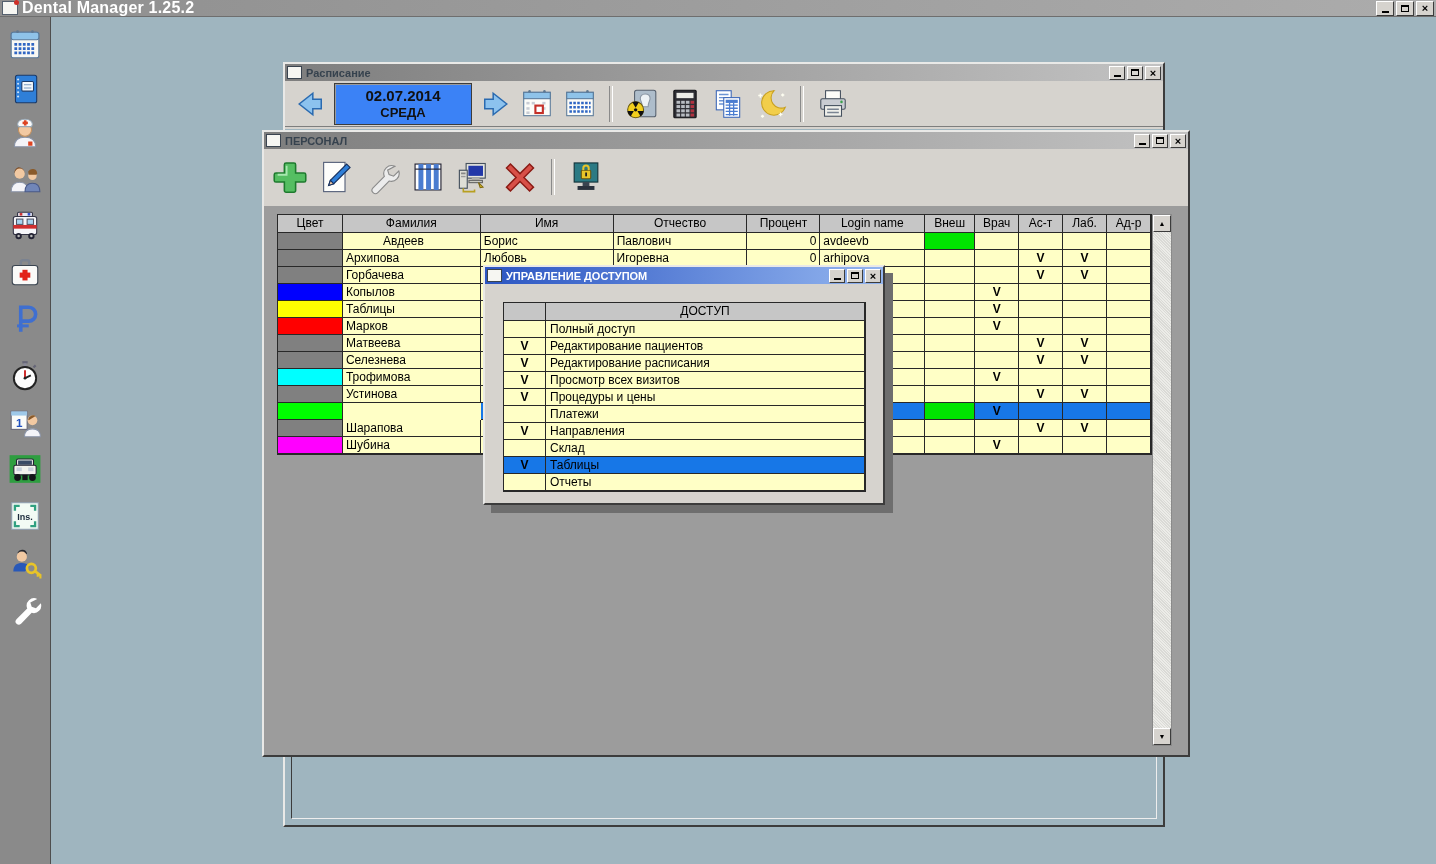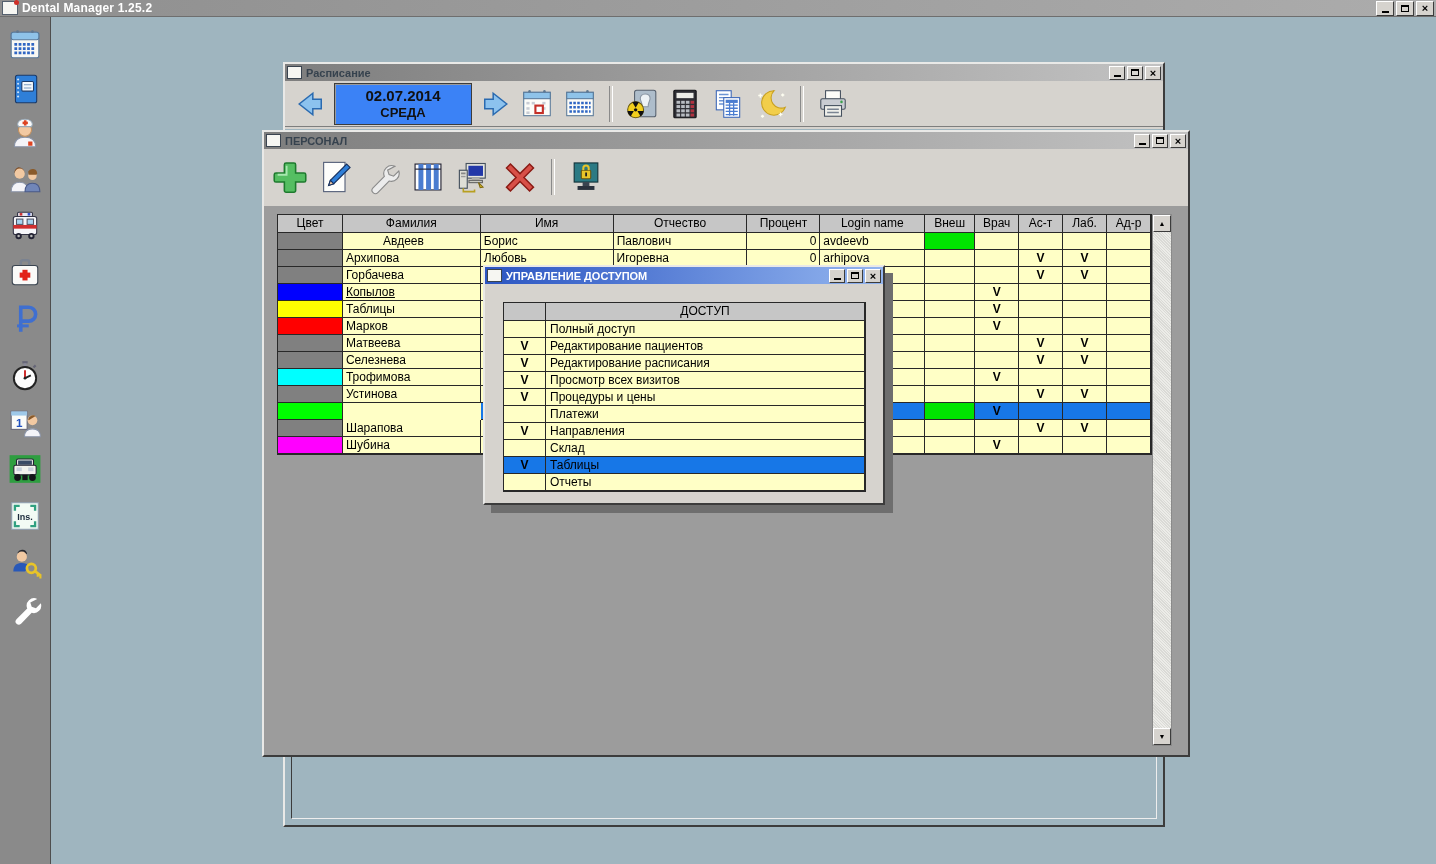--- a/index.html
+++ b/index.html
@@ -2,21 +2,21 @@
 <html><head>
 <meta charset="utf-8">
 <style>
   html,body{margin:0;padding:0;background:#9FB5BF;font-family:"Liberation Sans","DejaVu Sans",sans-serif;}
   .screen{position:relative;width:1436px;height:864px;overflow:hidden;background:#9FB5BF;}
   
   .main-titlebar{position:absolute;left:0;top:0;width:1436px;height:17px;
     background:linear-gradient(90deg,#8F8F8F,#ACACAC);display:flex;align-items:center;gap:4px;padding:0 2px;box-sizing:border-box;border-bottom:1px solid #6E6E6E;}
   .app-ico{width:14px;height:12px;background:#F6F6F2;border:1px solid #55606E;position:relative;flex:0 0 auto;}
   .app-ico:after{content:"";position:absolute;right:-2px;top:-2px;width:5px;height:5px;background:#D03028;border-radius:50%;}
-  .main-title{color:#FFFFFF;font-weight:bold;font-size:12px;letter-spacing:.2px;}
+  .main-title{color:#FFFFFF;font-weight:bold;font-size:16px;letter-spacing:.2px;}
   .tb-btns{margin-left:auto;display:flex;gap:2px;}
   .wb{width:16px;height:14px;background:#D6D3CE;border:1px solid;border-color:#FFFFFF #3C3C3C #3C3C3C #FFFFFF;
       display:flex;align-items:center;justify-content:center;box-sizing:border-box;font-size:11px;font-weight:bold;color:#000;line-height:10px;}
   .wb.big{width:18px;height:15px;}
   .g-min{width:7px;height:2px;background:#000;align-self:flex-end;margin:0 0 2px 0;}
   .g-max{width:8px;height:7px;border:1px solid #000;border-top-width:2px;box-sizing:border-box;}
   
   .sidebar{position:absolute;left:0;top:17px;width:50px;height:847px;background:#8A8A8A;border-right:1px solid #4E4E4E;}
   .side-ico{position:absolute;left:8px;width:34px;height:34px;}
   .icon svg{width:100%;height:100%;display:block;}
@@ -480,21 +480,21 @@
             <div class="pcell right" style="width: 73px;"></div>
             <div class="pcell" style="width: 105px;"></div>
             <div class="pcell" style="width: 50px;"></div>
             <div class="pcell center" style="width: 44px;"></div>
             <div class="pcell center" style="width: 44px;">V</div>
             <div class="pcell center" style="width: 44px;">V</div>
             <div class="pcell" style="width: 44px;"></div>
           </div>
           <div class="prow">
             <div class="pcell" style="width: 65px; background: rgb(0, 0, 255);"></div>
-            <div class="pcell" style="width: 138px; text-decoration: underline;">Копылов</div>
+            <div class="pcell" style="width: 138px;">Копылов</div>
             <div class="pcell" style="width: 133px;"></div>
             <div class="pcell" style="width: 134px;"></div>
             <div class="pcell right" style="width: 73px;"></div>
             <div class="pcell" style="width: 105px;"></div>
             <div class="pcell" style="width: 50px;"></div>
             <div class="pcell center" style="width: 44px;">V</div>
             <div class="pcell center" style="width: 44px;"></div>
             <div class="pcell center" style="width: 44px;"></div>
             <div class="pcell" style="width: 44px;"></div>
           </div>

